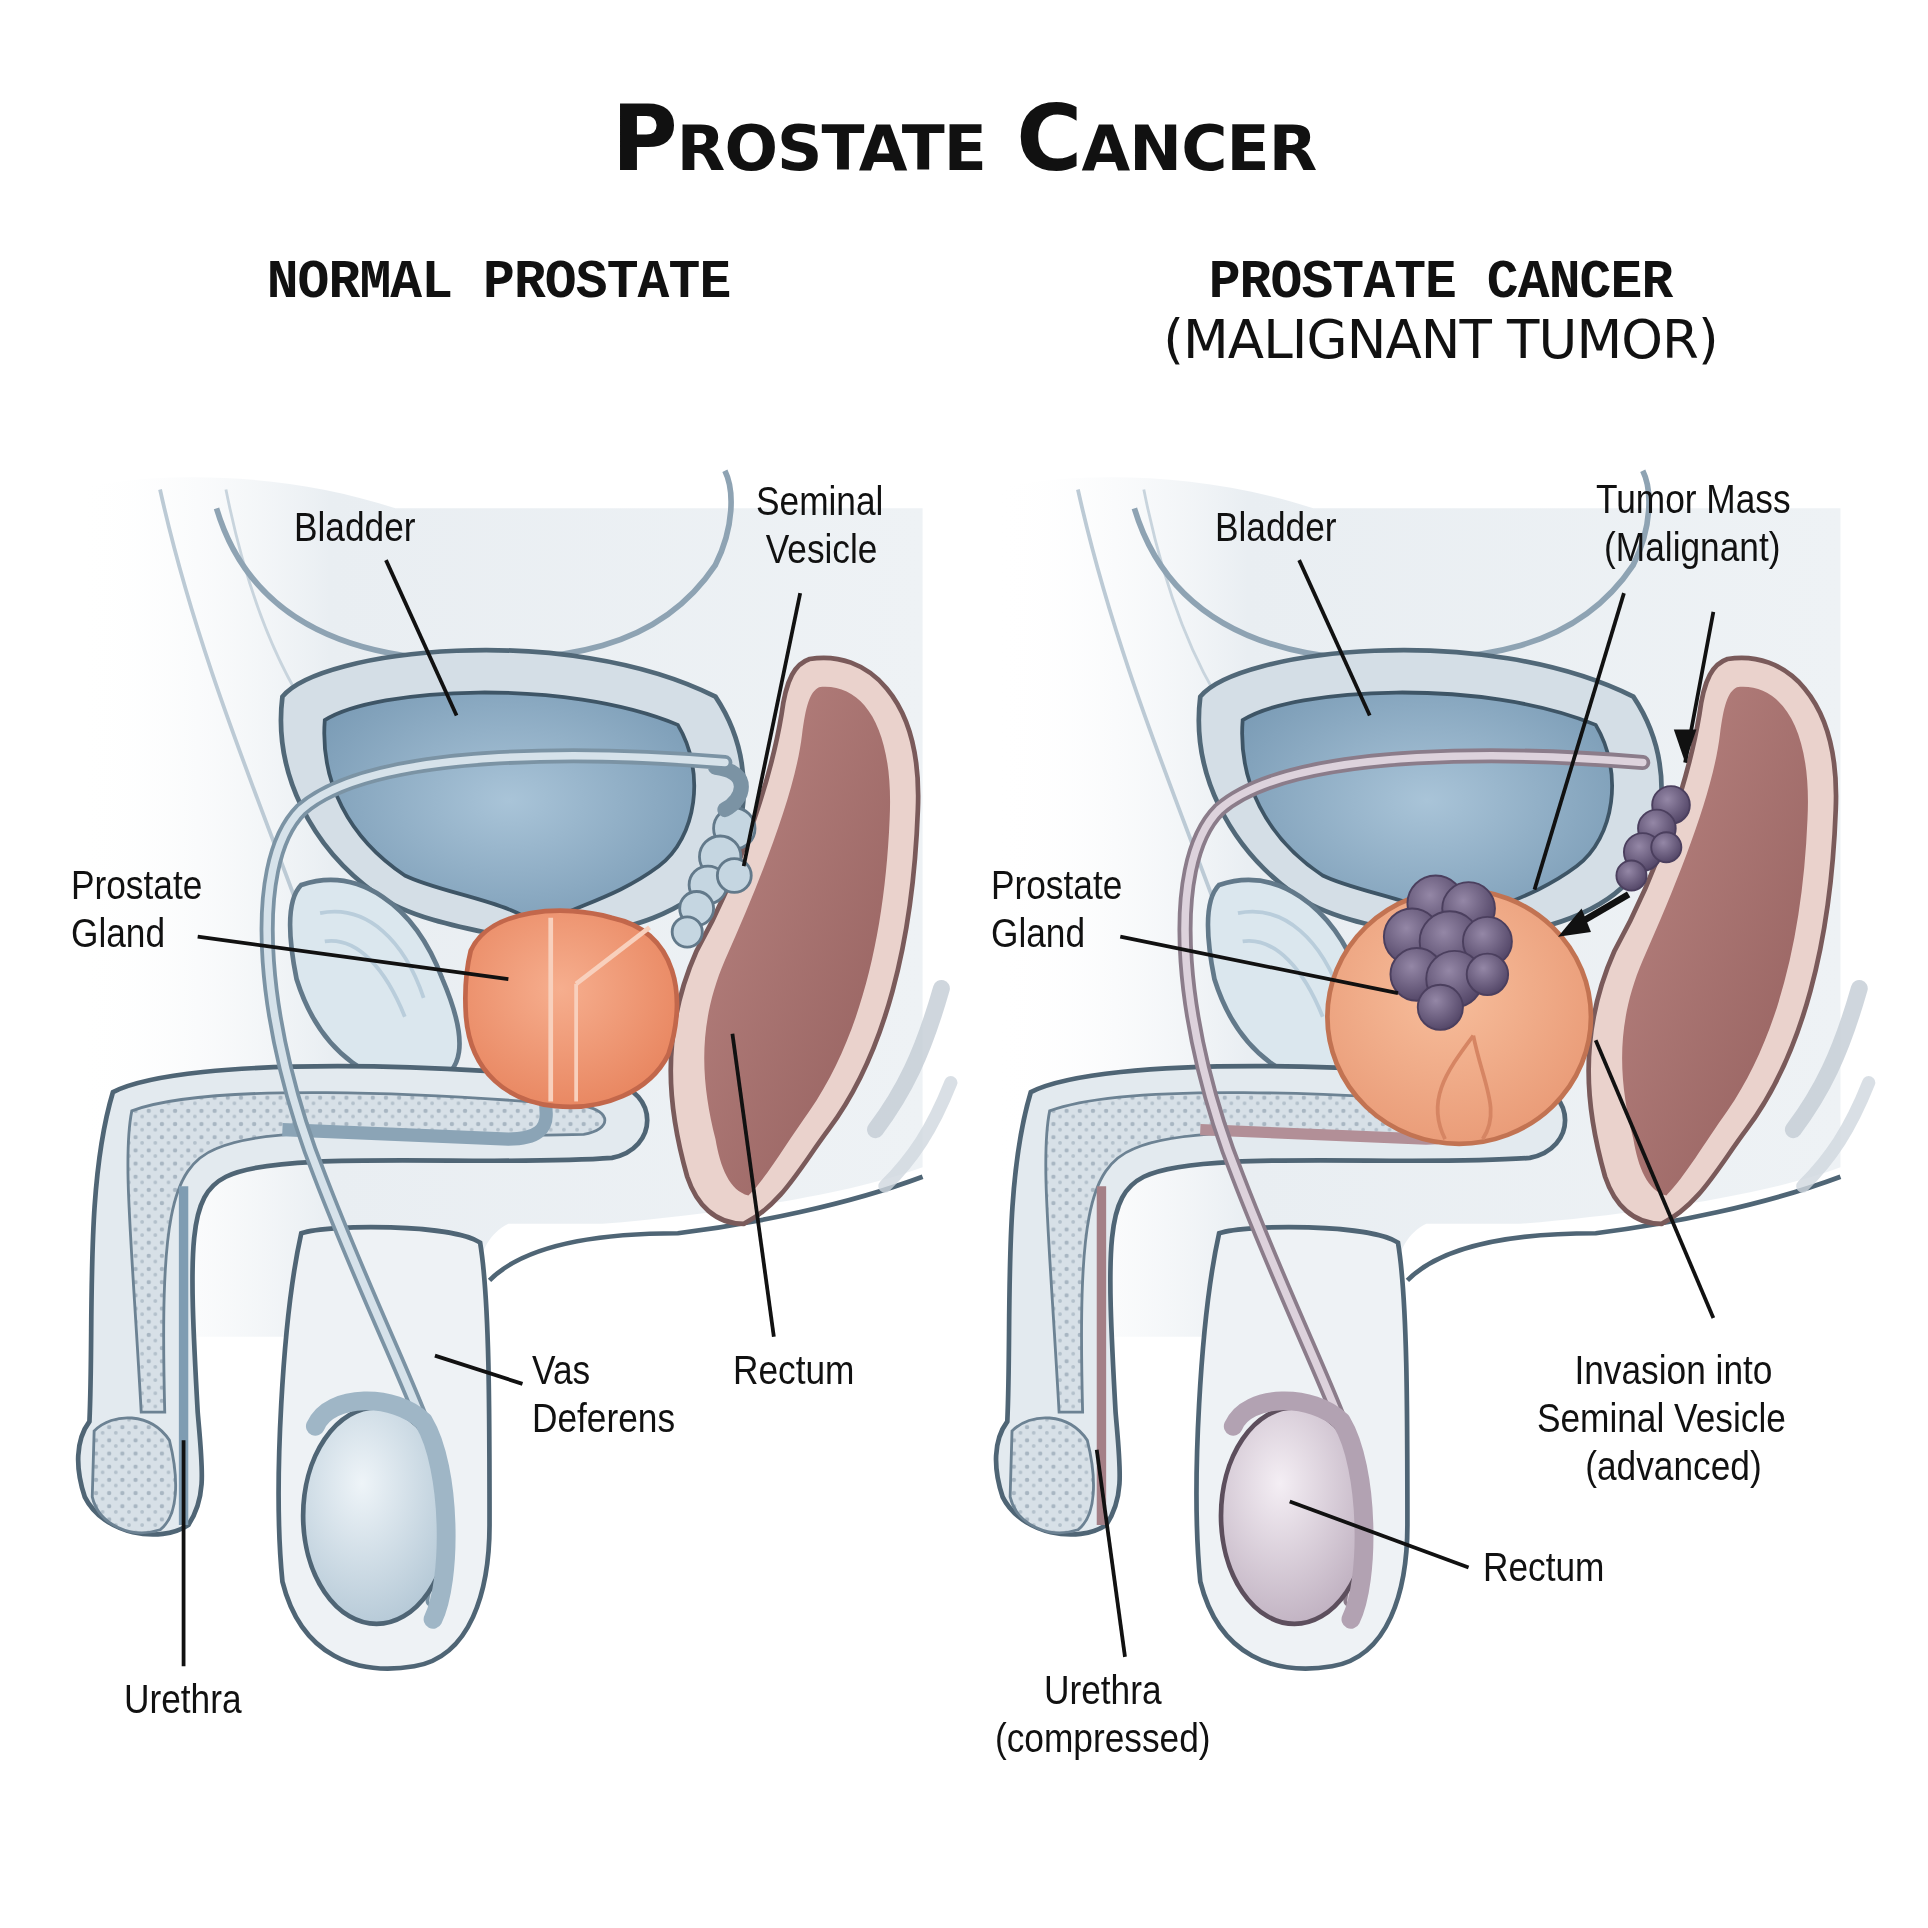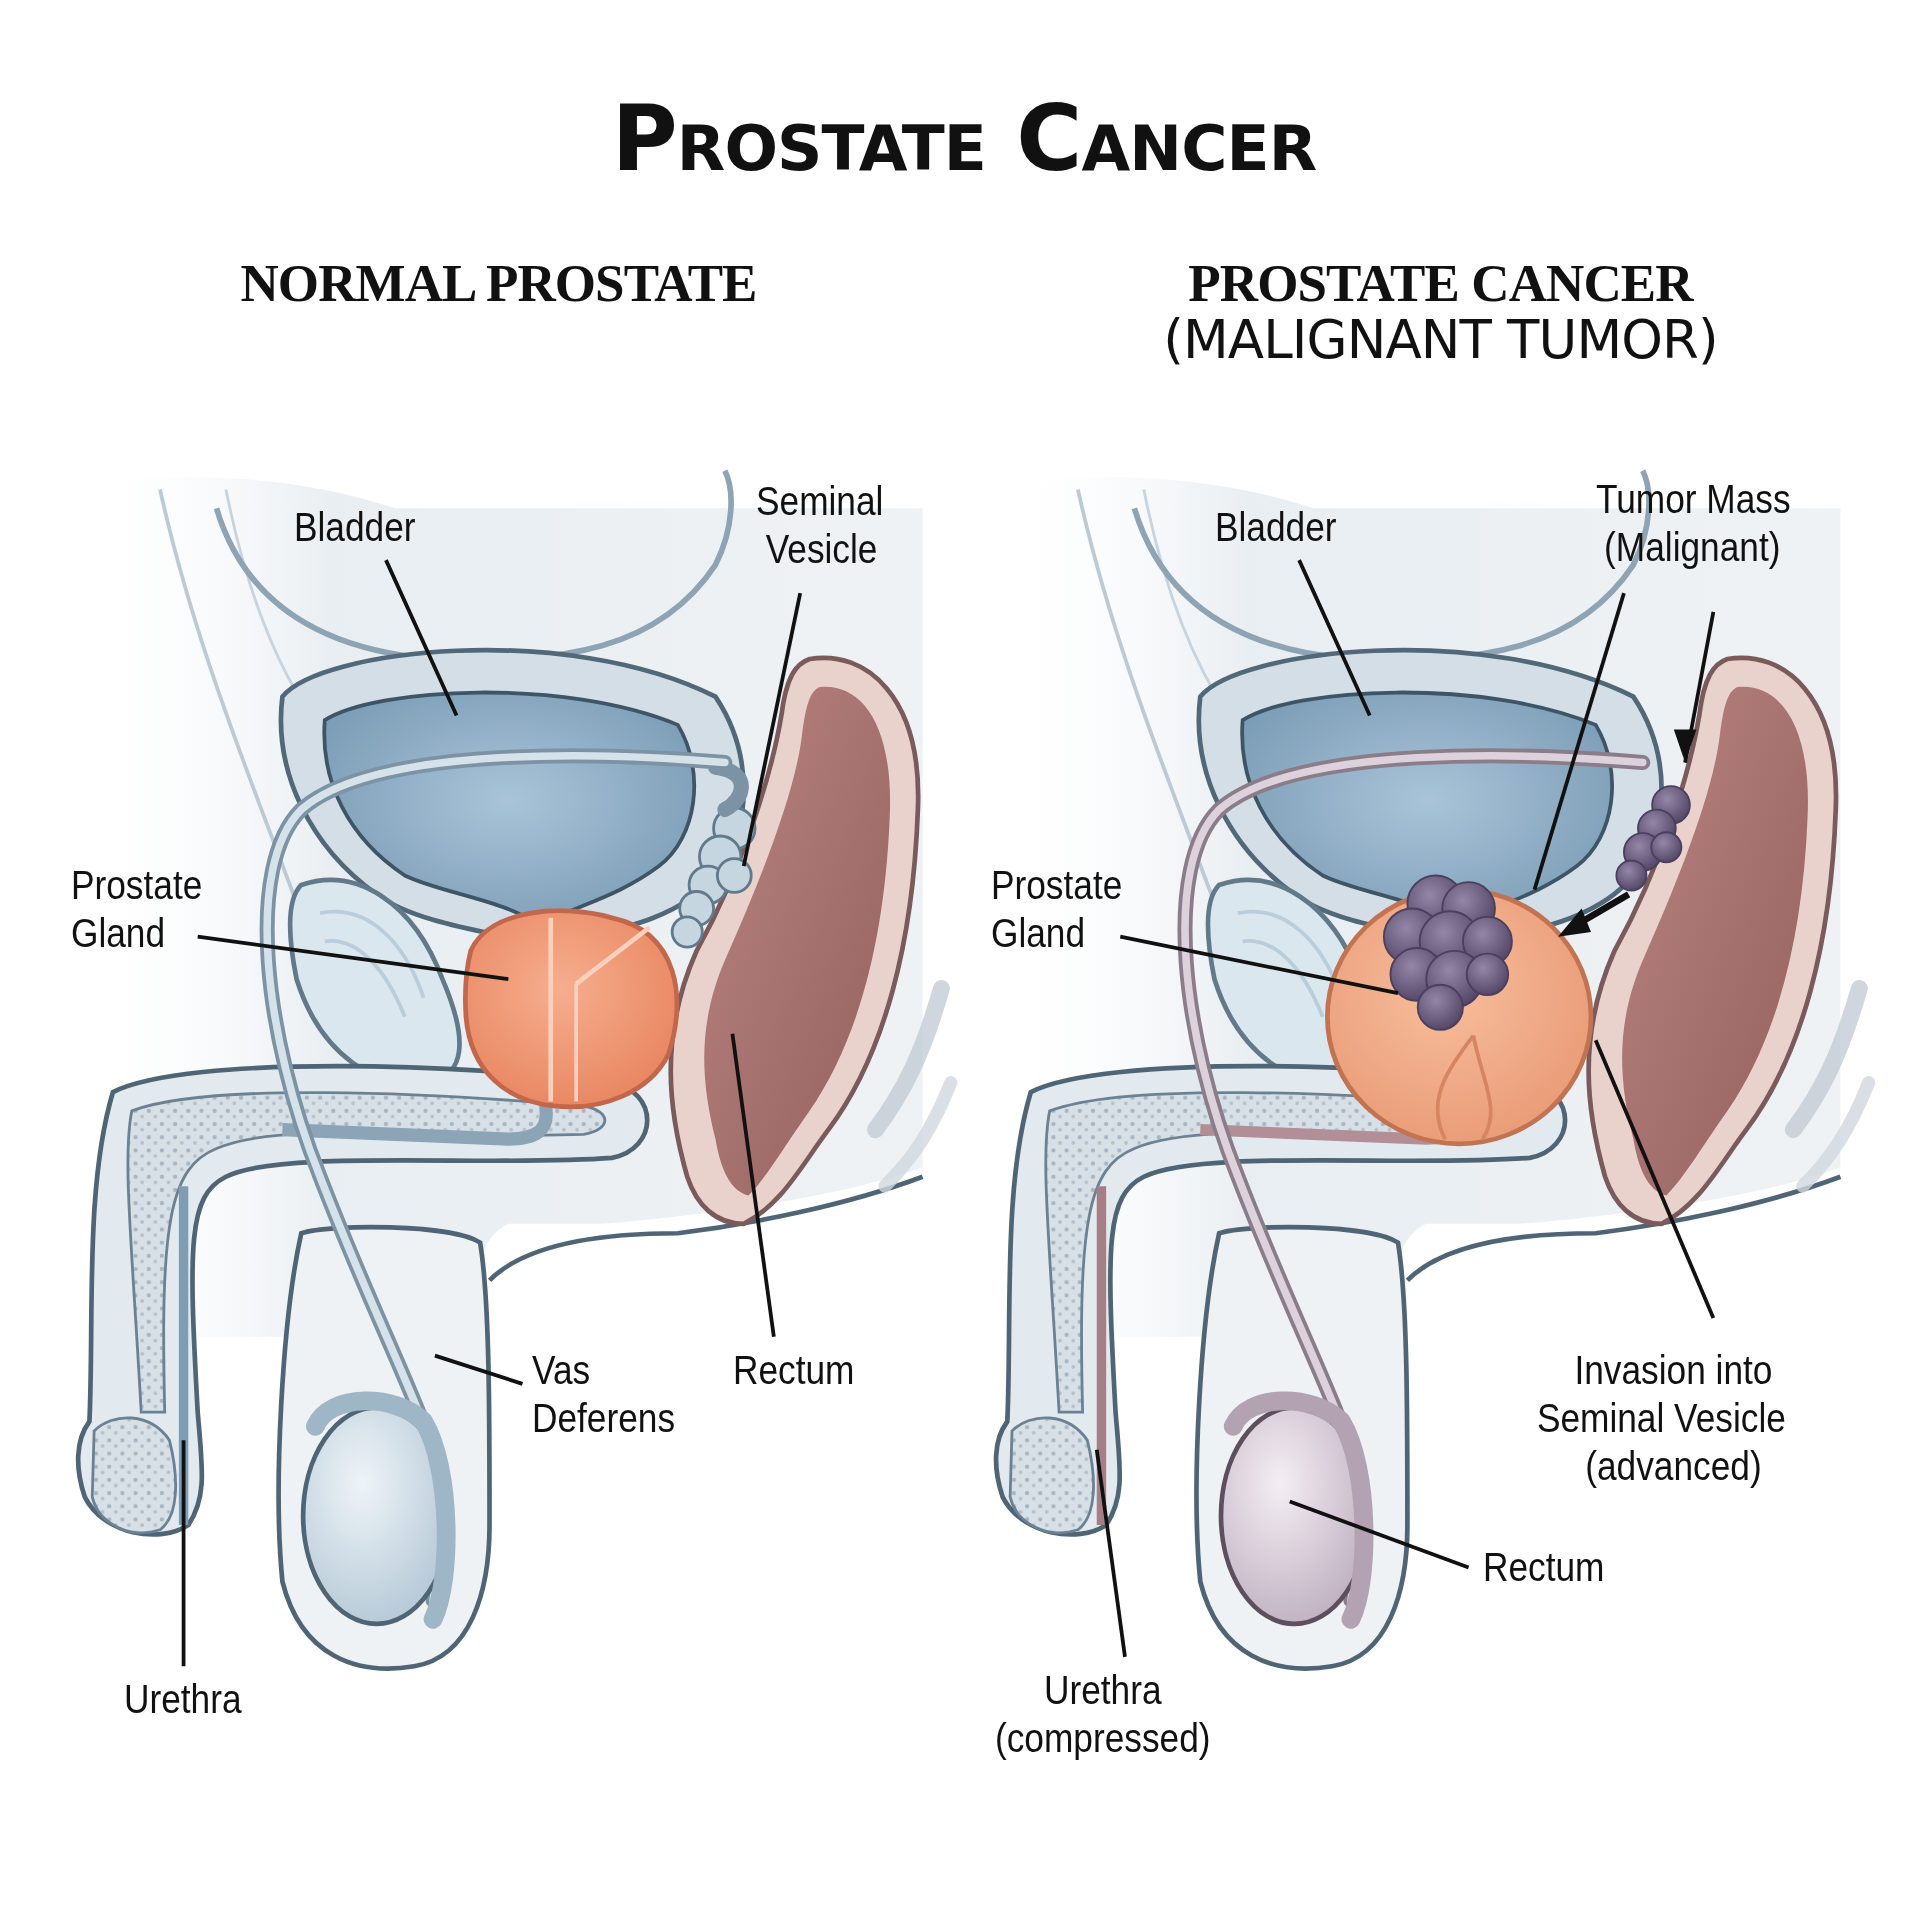--- a/index.html
+++ b/index.html
@@ -29,21 +29,21 @@
       font-variant: small-caps;
     }
     .panel-heading {
       position: absolute;
       top: 256px;
       text-align: center;
       line-height: 1.05;
     }
     .panel-heading .h-bold {
       display: block;
-      font-family: Liberation Serif, serif;
+      font-family: Liberation Mono, monospace;
       font-weight: bold;
       font-size: 53px;
       letter-spacing: -0.9px;
     }
     .panel-heading .h-light {
       display: block;
       font-family: "DejaVu Sans", sans-serif;
       font-weight: normal;
       font-size: 53px;
       letter-spacing: -0.9px;

